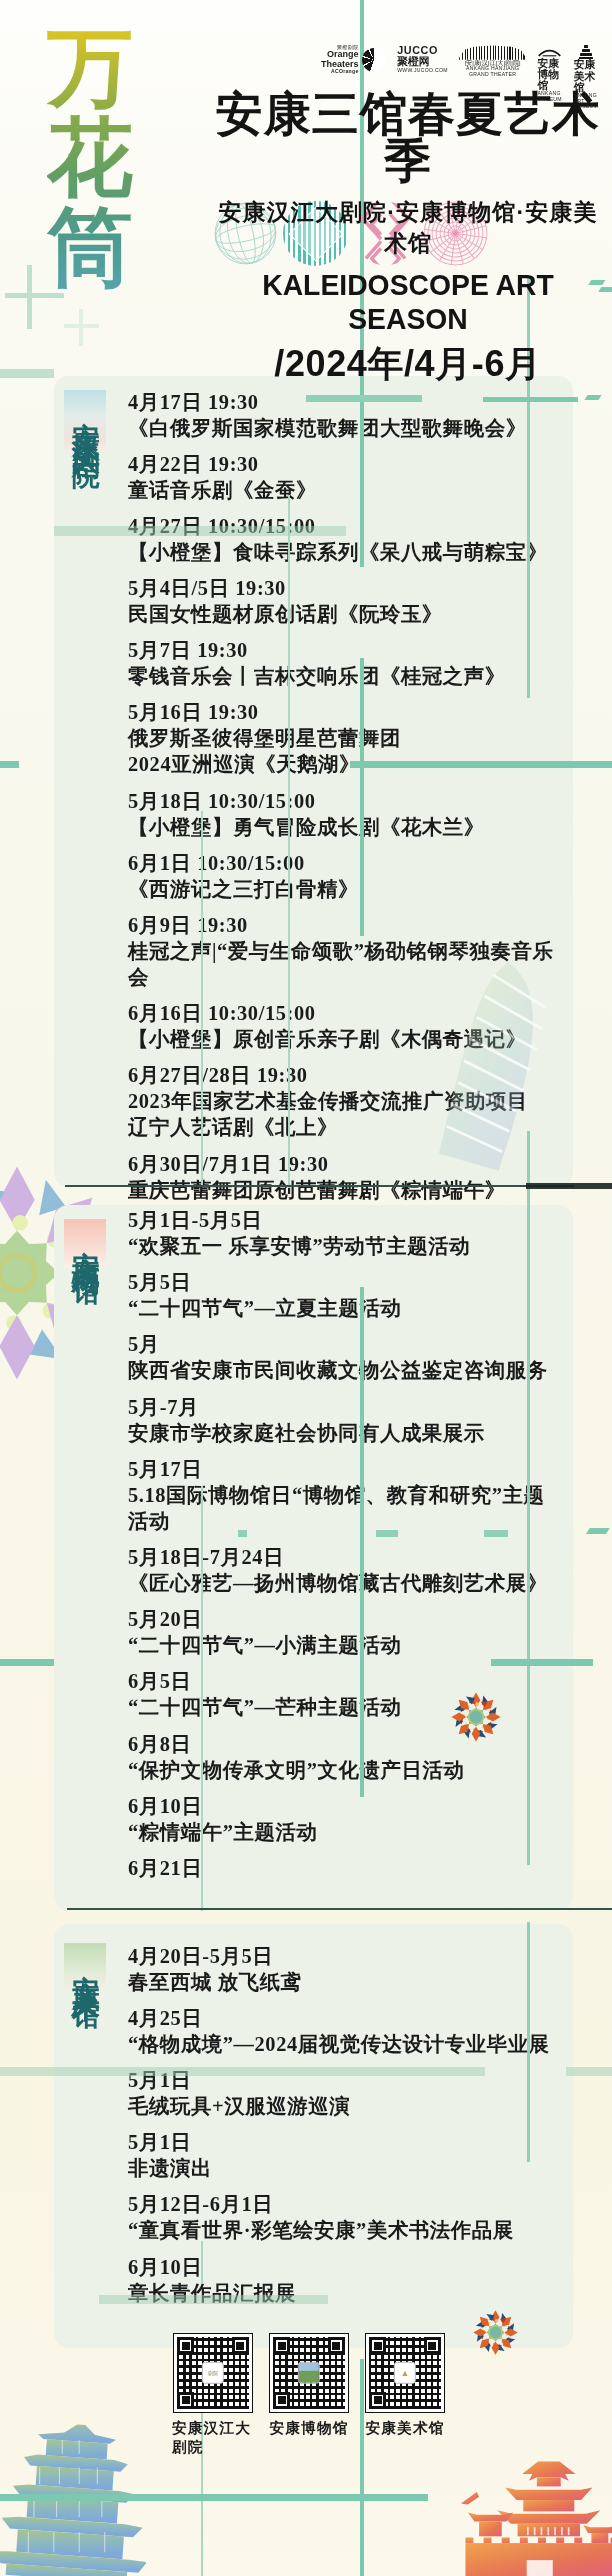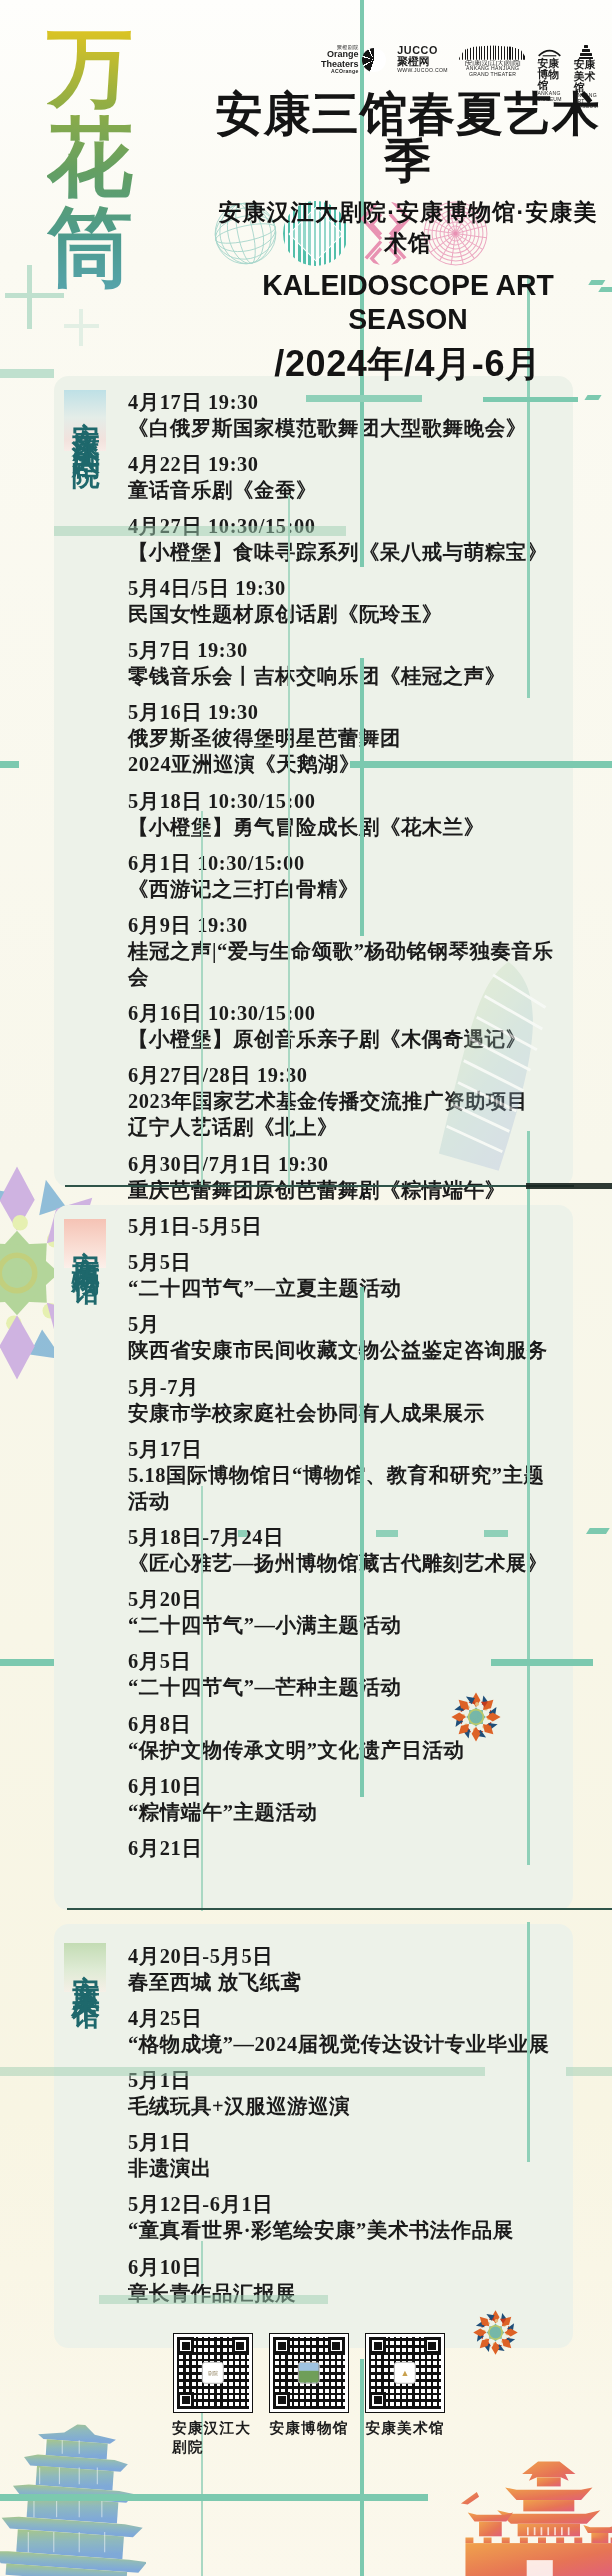--- a/index.html
+++ b/index.html
@@ -439,23 +439,24 @@
         <div class="ev-date">6月30日/7月1日 19:30</div>
         <div class="ev-line">重庆芭蕾舞团原创芭蕾舞剧《粽情端午》</div>
       </div>
     </div>
   </div>
 
   <div class="panel" style="top:1205px;height:705px">
     <div class="venue-strip grad2">
       <span>安康博物馆</span>
     </div>
-    <div class="events" style="top:8px">
+    <div class="events" style="top:2px">
       <div class="event">
         <div class="ev-date">5月1日-5月5日</div>
+        <div class="ev-line">“欢聚五一 乐享安博”劳动节主题活动</div>
       </div>
       <div class="event">
         <div class="ev-date">5月5日</div>
         <div class="ev-line">“二十四节气”—立夏主题活动</div>
       </div>
       <div class="event">
         <div class="ev-date">5月</div>
         <div class="ev-line">陕西省安康市民间收藏文物公益鉴定咨询服务</div>
       </div>
       <div class="event">

